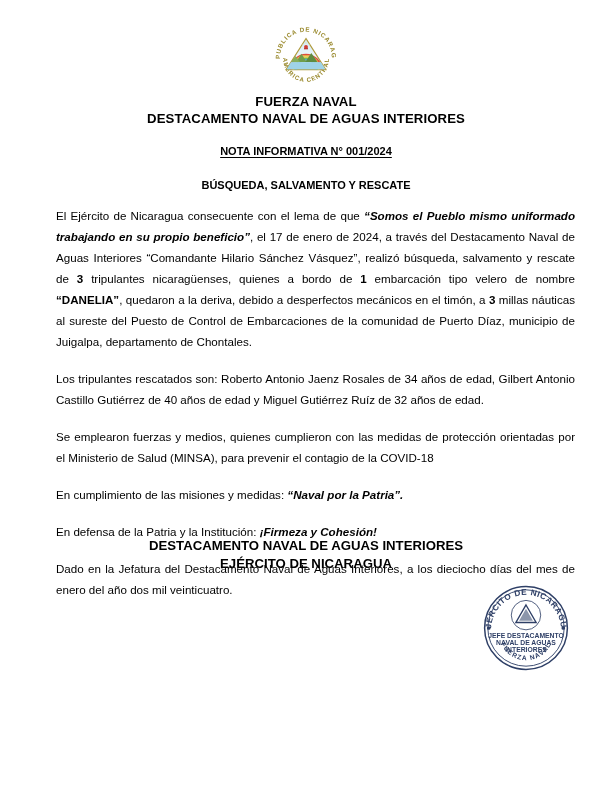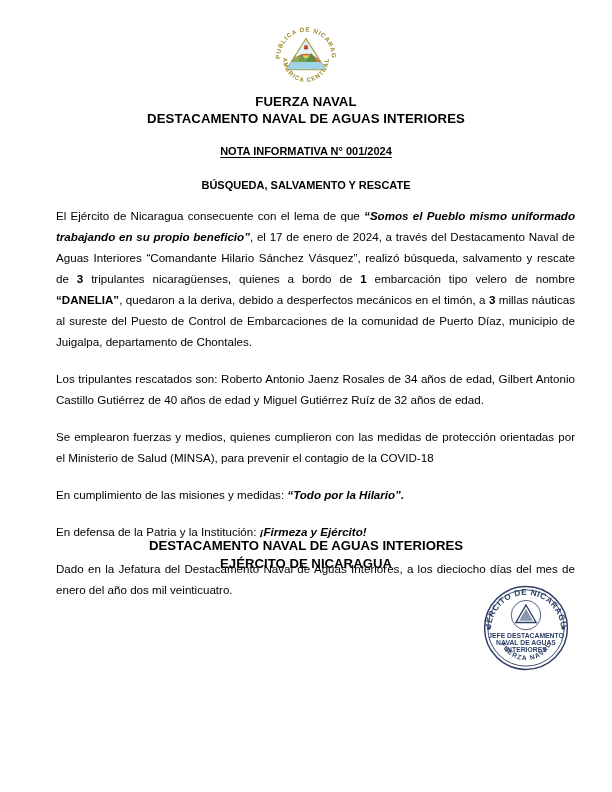--- a/index.html
+++ b/index.html
@@ -175,23 +175,23 @@
   </div>
 
   <div class="body-block">
 
     <p class="para"><span>El Ejército de Nicaragua consecuente con el lema de que </span><span class="bi">“Somos el Pueblo mismo uniformado trabajando en su propio beneficio”</span><span>, el 17 de enero de 2024, a través del Destacamento Naval de Aguas Interiores “Comandante Hilario Sánchez Vásquez”, realizó búsqueda, salvamento y rescate de </span><span class="b">3</span><span> tripulantes nicaragüenses, quienes a bordo de </span><span class="b">1</span><span> embarcación tipo velero de nombre </span><span class="b">“DANELIA”</span><span>, quedaron a la deriva, debido a desperfectos mecánicos en el timón, a </span><span class="b">3</span><span> millas náuticas al sureste del Puesto de Control de Embarcaciones de la comunidad de Puerto Díaz, municipio de Juigalpa, departamento de Chontales.</span></p>
 
     <p class="para">Los tripulantes rescatados son: Roberto Antonio Jaenz Rosales de 34 años de edad, Gilbert Antonio Castillo Gutiérrez de 40 años de edad y Miguel Gutiérrez Ruíz de 32 años de edad.</p>
 
     <p class="para">Se emplearon fuerzas y medios, quienes cumplieron con las medidas de protección orientadas por el Ministerio de Salud (MINSA), para prevenir el contagio de la COVID-18</p>
 
-    <p class="para"><span>En cumplimiento de las misiones y medidas: </span><span class="bi">“Todo por la Hilario”.</span></p>
-
-    <p class="para"><span>En defensa de la Patria y la Institución: </span><span class="bi">¡Firmeza y Ejército!</span></p>
+    <p class="para"><span>En cumplimiento de las misiones y medidas: </span><span class="bi">“Naval por la Patria”.</span></p>
+
+    <p class="para"><span>En defensa de la Patria y la Institución: </span><span class="bi">¡Firmeza y Cohesión!</span></p>
 
     <p class="para">Dado en la Jefatura del Destacamento Naval de Aguas Interiores, a los dieciocho días del mes de enero del año dos mil veinticuatro.</p>
 
   </div>
 
   <div class="sign-block">
     <div>DESTACAMENTO NAVAL DE AGUAS INTERIORES</div>
     <div>EJÉRCITO DE NICARAGUA</div>
   </div>
 

